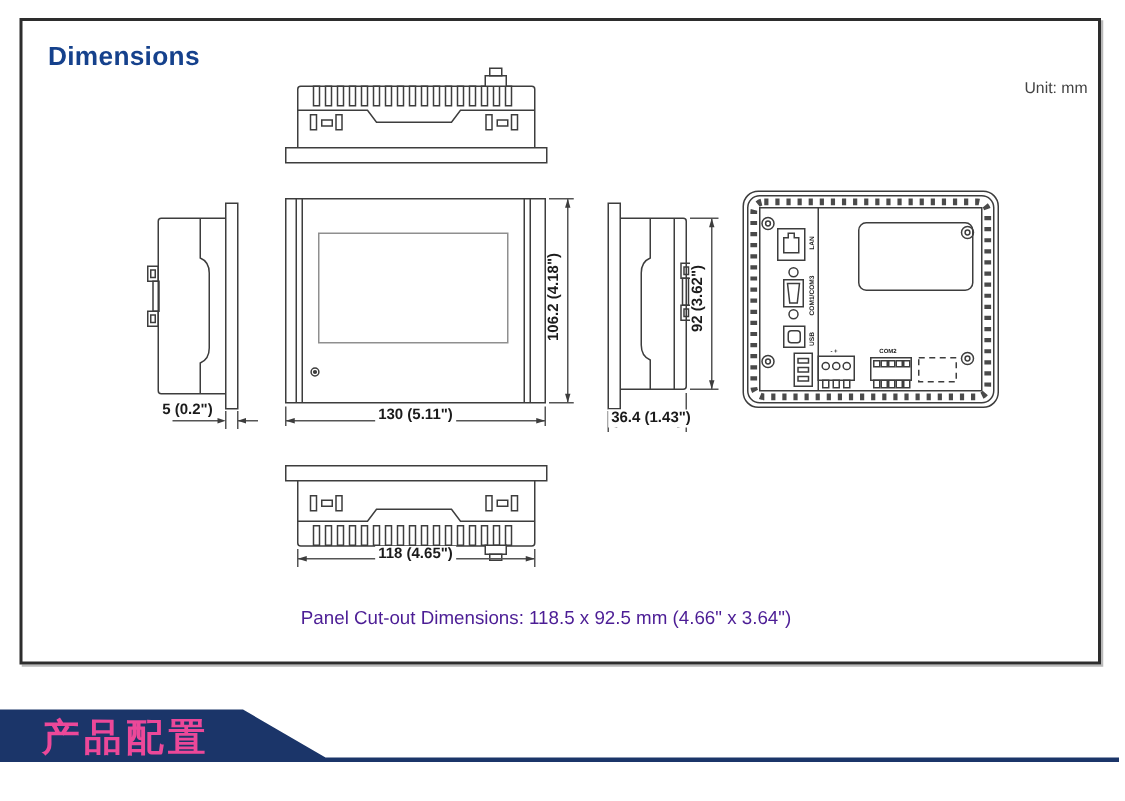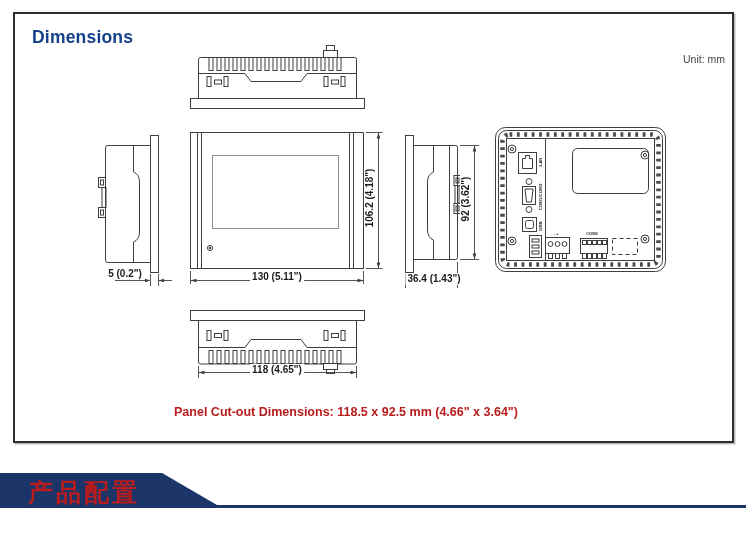--- a/index.html
+++ b/index.html
@@ -11,24 +11,24 @@
                box-shadow:1.5px 1.5px 0 #b9b9b9;}
   .section-title{position:absolute;left:17px;top:13px;margin:0;
                  font-size:17.5px;font-weight:bold;color:#15418c;letter-spacing:0.2px;}
   .unit-label{position:absolute;left:668px;top:23px;font-size:10.5px;color:#434343;margin-top:16px;}
   .dim-label{position:absolute;font-weight:bold;font-size:10px;color:#1b1b1b;background:#fff;
              padding:0 2px;white-space:nowrap;transform:translate(-50%,-50%);line-height:12px;}
   .dim-label.rot{transform:translate(-50%,-50%) rotate(-90deg);}
   .port-label{position:absolute;font-weight:bold;font-size:8px;color:#222;white-space:nowrap;
               transform:translate(-50%,-50%) rotate(-90deg) scale(0.55);}
   .port-label.horiz{transform:translate(-50%,-50%) scale(0.5);}
-  .cutout-note{position:absolute;left:346px;top:412px;transform:translate(-50%,-50%);
-               font-size:12.5px;font-weight:bold;color:#b91c1c;white-space:nowrap;}
+  .cutout-note{position:absolute;left:364px;top:412px;transform:translate(-50%,-50%);
+               font-size:12.5px;font-weight:normal;color:#4c1d95;white-space:nowrap;}
   .footer-text{position:absolute;left:28px;top:478px;font-size:25px;font-weight:bold;
-               color:#b91c1c;letter-spacing:3px;line-height:28px;}
+               color:#ec4899;letter-spacing:3px;line-height:28px;}
   svg{display:block;}
 </style>
 </head>
 <body>
 
 <div class="page">
 
   <div class="content-box">
     <h1 class="section-title">Dimensions</h1>
     <div class="unit-label">Unit: mm</div>

